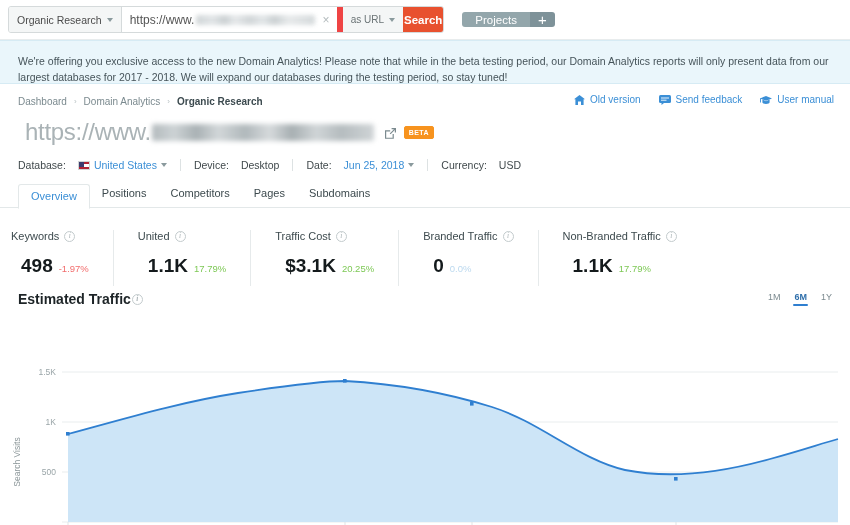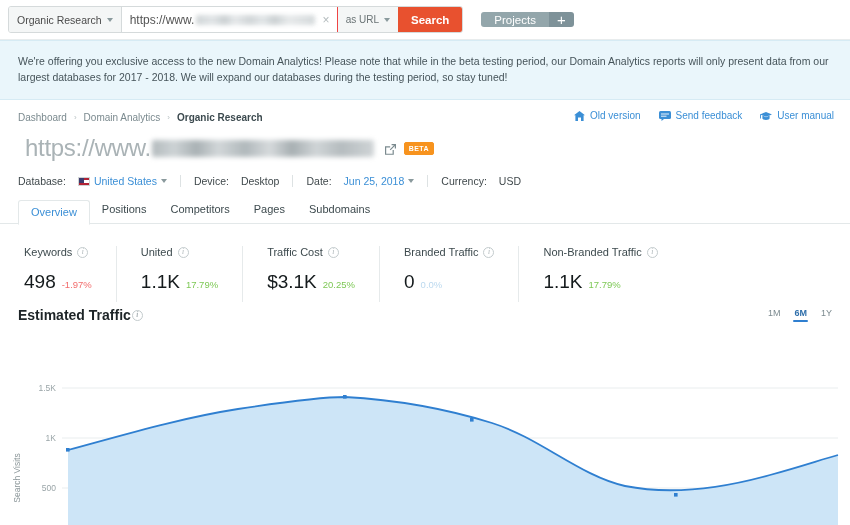--- a/index.html
+++ b/index.html
@@ -75,29 +75,29 @@
     position: absolute; right: 7px; top: 50%;
     transform: translateY(-50%);
     font-size: 12px; color: #b4bcbe; cursor: pointer;
     line-height: 1;
   }
   .mode-select {
     display: flex; align-items: center; gap: 5px;
     height: 100%;
     padding: 0 8px;
     background: #f4f6f6;
-    border-left: 1px solid #ef4444;
+    border-left: 6px solid #ef4444;
     font-size: 10px;
     color: #6a7375;
     white-space: nowrap;
     cursor: pointer;
   }
   .search-btn {
     height: 100%;
-    padding: 0 13px;
+    padding: 0 1px;
     background: #e8512f;
     color: #fff;
     font-size: 11.5px;
     font-weight: bold;
     display: flex; align-items: center;
     border: none;
     cursor: pointer;
     font-family: inherit;
   }
   .projects-group {
@@ -126,21 +126,21 @@
 
   
   .banner {
     background: #eaf6fb;
     border-top: 1px solid #d6ebf4;
     border-bottom: 1px solid #d6ebf4;
     padding: 12px 18px 13px 18px;
     font-size: 10.5px;
     line-height: 1.55;
     color: #46545a;
-    height: 60px;
+    height: 44px;
   }
 
   
   .head {
     padding: 10px 18px 0 18px;
     position: relative;
   }
   .breadcrumb {
     font-size: 10px;
     color: #9aa5a8;
@@ -250,21 +250,21 @@
     border-bottom: 1px solid #ffffff;
     border-radius: 3px 3px 0 0;
     padding: 5px 12px 6px 12px;
     margin-bottom: -1px;
     background: #fff;
   }
 
   
   .kpis {
     display: flex;
-    padding: 22px 18px 0 24px;
+    padding: 22px 18px 0 11px;
     height: 78px;
   }
   .kpi {
     padding-right: 24px;
     margin-right: 24px;
     border-right: 1px solid #e6eaeb;
     min-width: 78px;
   }
   .kpi:last-child { border-right: none; }
   .kpi-head {
@@ -284,21 +284,21 @@
     display: inline-flex;
     align-items: center; justify-content: center;
     cursor: pointer;
     line-height: 1;
   }
   .kpi-val {
     margin-top: 13px;
     display: flex; align-items: baseline; gap: 6px;
     white-space: nowrap;
   }
-  .kpi-num { font-size: 19px; font-weight: normal; color: #141a1c; }
+  .kpi-num { font-size: 19px; font-weight: bold; color: #141a1c; margin-left: 10px; }
   .kpi-delta { font-size: 9.5px; }
   .delta-up { color: #7dc855; }
   .delta-down { color: #f26d6d; }
   .delta-flat { color: #bcd9ef; }
 
   
   .chart-head {
     display: flex;
     align-items: center;
     justify-content: space-between;

